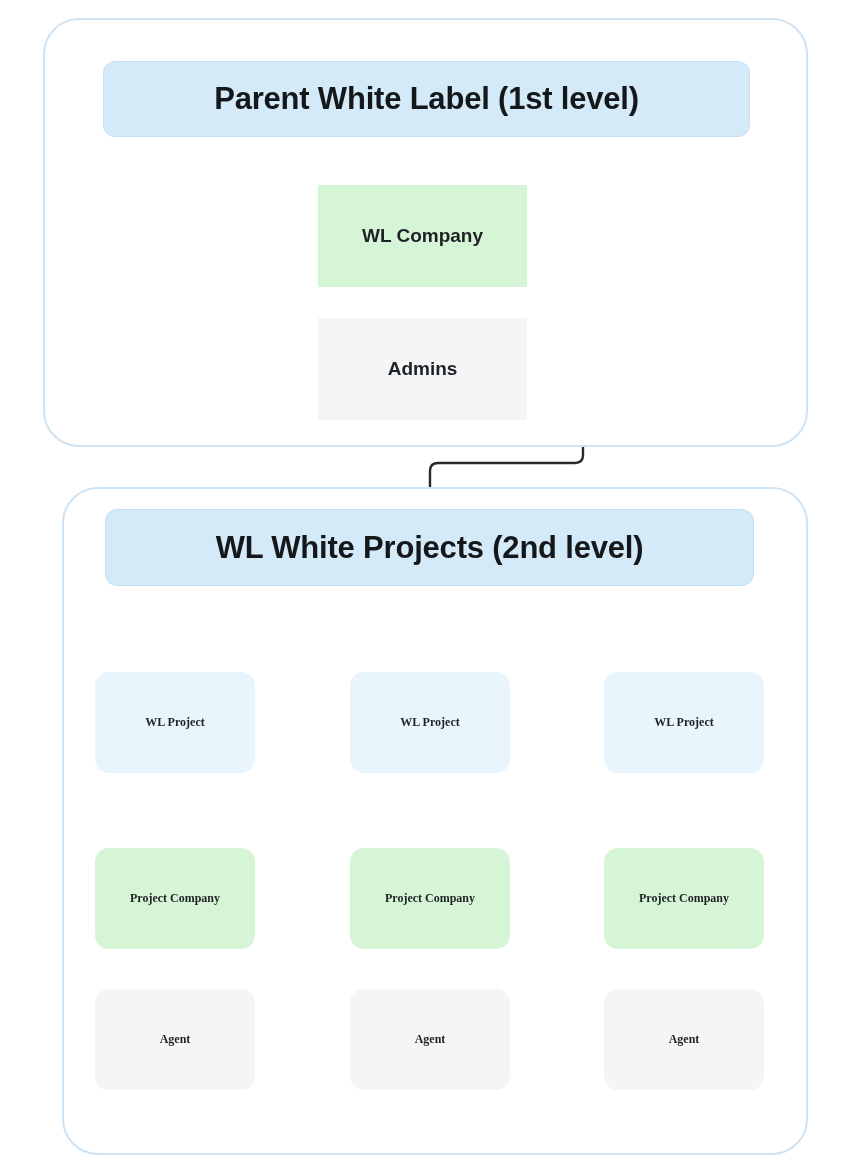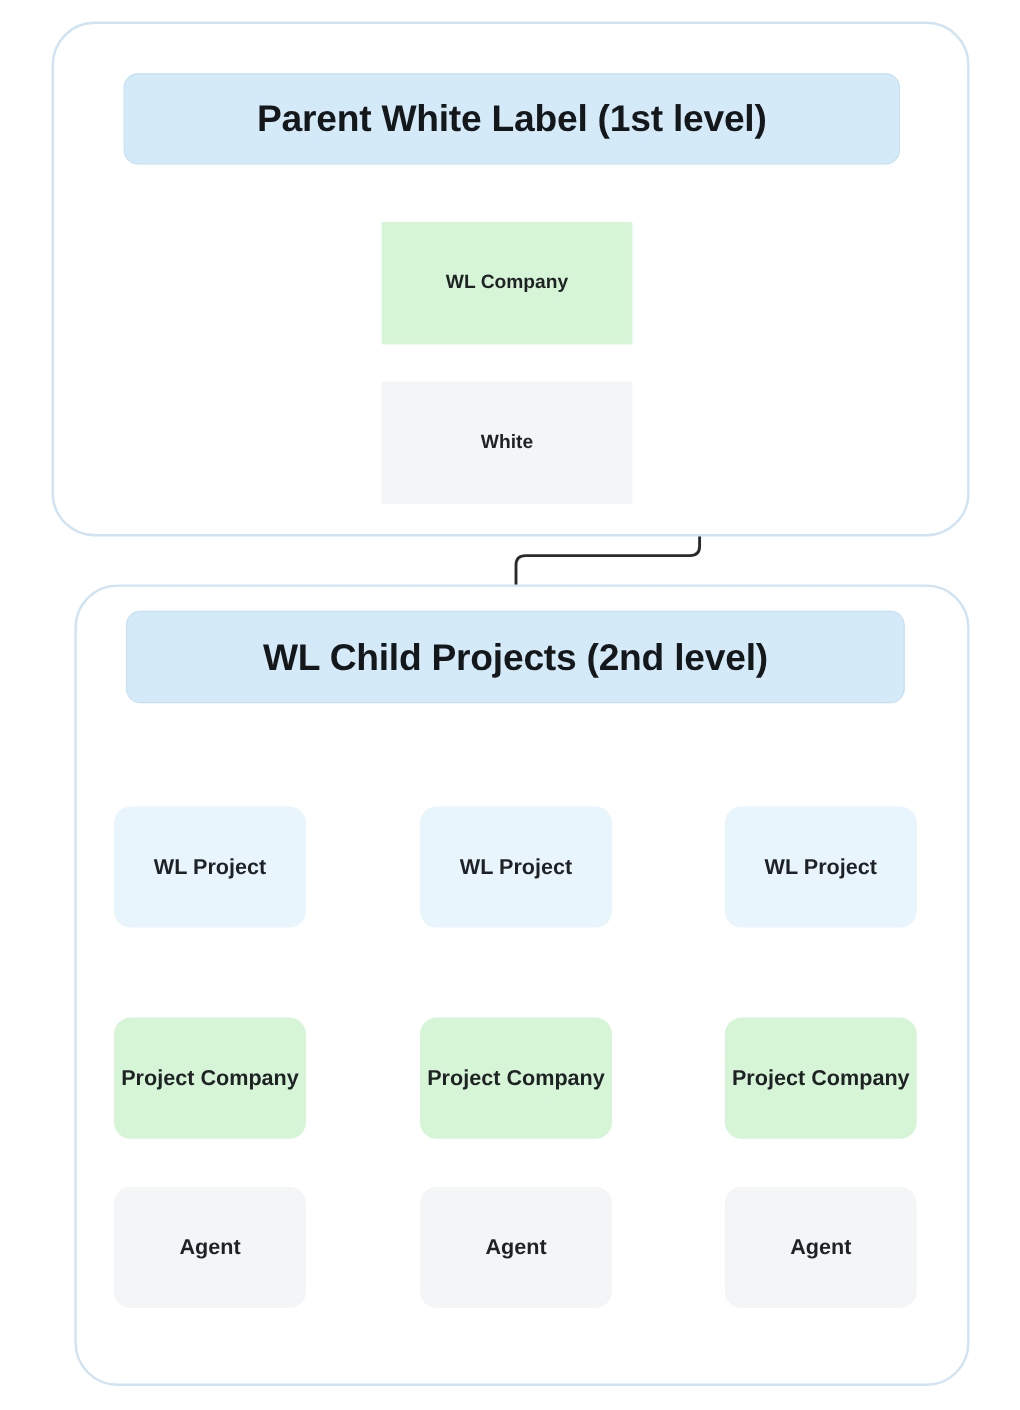--- a/index.html
+++ b/index.html
@@ -81,21 +81,21 @@
   #node-children-header {
     left: 105px;
     top: 509px;
     width: 649px;
     height: 77px;
   }
 
   
   .sq-node {
     border-radius: 0;
-    font-size: 16px;
+    font-size: 19px;
     font-weight: bold;
   }
   .green-fill {
     background: #d6f5d6;
   }
   .gray-fill {
     background: #f4f5f6;
   }
   .lightblue-fill {
     background: #e8f5fc;
@@ -109,22 +109,23 @@
   #node-admins {
     left: 318px;
     top: 318px;
     width: 209px;
     height: 102px;
   }
 
   
   .round-node {
     border-radius: 14px;
-    font-size: 18px;
+    font-size: 12px;
     font-weight: bold;
+    font-family: Liberation Serif, serif;
   }
   .col-a { left: 95px; }
   .col-b { left: 350px; }
   .col-c { left: 604px; }
   .row-project { top: 672px; }
   .row-company { top: 848px; }
   .row-agent   { top: 989px; }
   .round-node.sized {
     width: 160px;
     height: 101px;
@@ -176,25 +177,25 @@
       <path d="M 684 945 L 684 1010" marker-end="url(#arrow)"></path>
     </g>
   </svg>
 
   <div id="cluster-parent" class="cluster"></div>
 
   <div id="node-parent-header" class="node header-node">Parent White Label (1st level)</div>
 
   <div id="node-wl-company" class="node sq-node green-fill">WL Company</div>
 
-  <div id="node-admins" class="node sq-node gray-fill">White</div>
+  <div id="node-admins" class="node sq-node gray-fill">Admins</div>
 
   <div id="cluster-children" class="cluster"></div>
 
-  <div id="node-children-header" class="node header-node">WL Child Projects (2nd level)</div>
+  <div id="node-children-header" class="node header-node">WL White Projects (2nd level)</div>
 
   <div class="node round-node sized lightblue-fill col-a row-project">WL Project</div>
   <div class="node round-node sized green-fill col-a row-company">Project Company</div>
   <div class="node round-node sized gray-fill col-a row-agent">Agent</div>
 
   <div class="node round-node sized lightblue-fill col-b row-project">WL Project</div>
   <div class="node round-node sized green-fill col-b row-company">Project Company</div>
   <div class="node round-node sized gray-fill col-b row-agent">Agent</div>
 
   <div class="node round-node sized lightblue-fill col-c row-project">WL Project</div>

